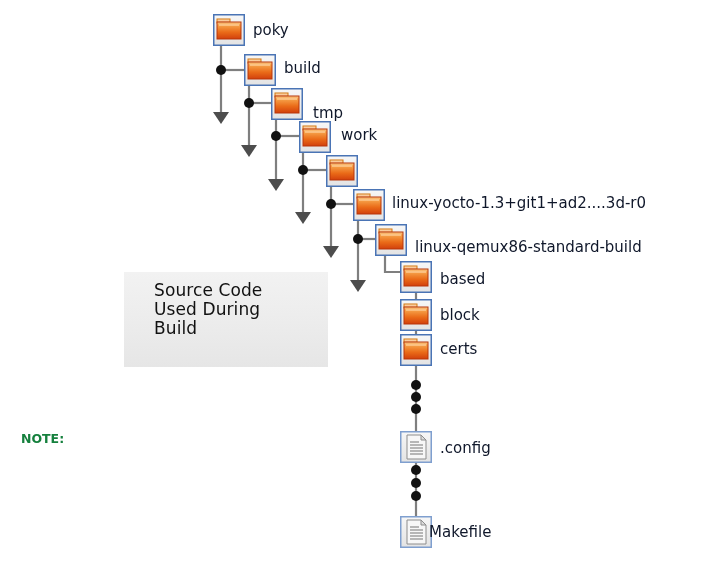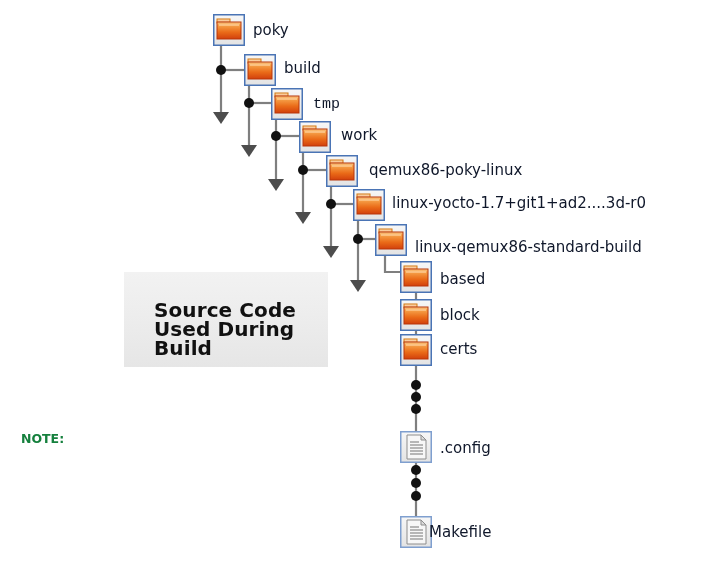--- a/index.html
+++ b/index.html
@@ -36,27 +36,26 @@
     top: 272px;
     width: 204px;
     height: 95px;
     background: linear-gradient(to bottom, #f2f2f2 0%, #ededed 45%, #e6e6e6 100%);
   }
   .legend-text {
     position: absolute;
     left: 154px;
     top: 281px;
     width: 180px;
-    font-size: 20px;
-    font-weight: bold;
+    font-size: 17px;
+    font-weight: normal;
     line-height: 19px;
     letter-spacing: 0.1px;
     color: #111111;
     white-space: pre-line;
-    margin-top: 20px;
   }
 
   
   .note-title {
     position: absolute;
     left: 21px;
     top: 431px;
     font-size: 12.5px;
     font-weight: bold;
     color: #15803d;
@@ -282,24 +281,23 @@
         <line x1="10" y1="14" x2="23" y2="14"></line>
         <line x1="10" y1="17" x2="23" y2="17"></line>
         <line x1="10" y1="20" x2="23" y2="20"></line>
         <line x1="10" y1="23" x2="23" y2="23"></line>
       </g>
     </svg>
   </div>
 
   <div class="node-label" style="left:253px; top:23px;">poky</div>
   <div class="node-label" style="left:284px; top:61px;">build</div>
-  <div class="node-label" style="left:313px; top:97px;font-family:Liberation Mono, monospace;">tmp</div>
+  <div class="node-label" style="left:313px; top:106px;">tmp</div>
   <div class="node-label" style="left:341px; top:128px;">work</div>
-  <div class="node-label" style="left:369px; top:163px;">qemux86-poky-linux</div>
-  <div class="node-label" style="left:392px; top:196px;">linux-yocto-1.7+git1+ad2....3d-r0</div>
+  <div class="node-label" style="left:392px; top:196px;">linux-yocto-1.3+git1+ad2....3d-r0</div>
   <div class="node-label" style="left:415px; top:232px;margin-top:8px;">linux-qemux86-standard-build</div>
   <div class="node-label" style="left:440px; top:272px;">based</div>
   <div class="node-label" style="left:440px; top:308px;">block</div>
   <div class="node-label" style="left:440px; top:342px;">certs</div>
   <div class="node-label" style="left:440px; top:441px;">.config</div>
   <div class="node-label" style="left:429px; top:525px;">Makefile</div>
 
 </div>
 
 </body></html>

